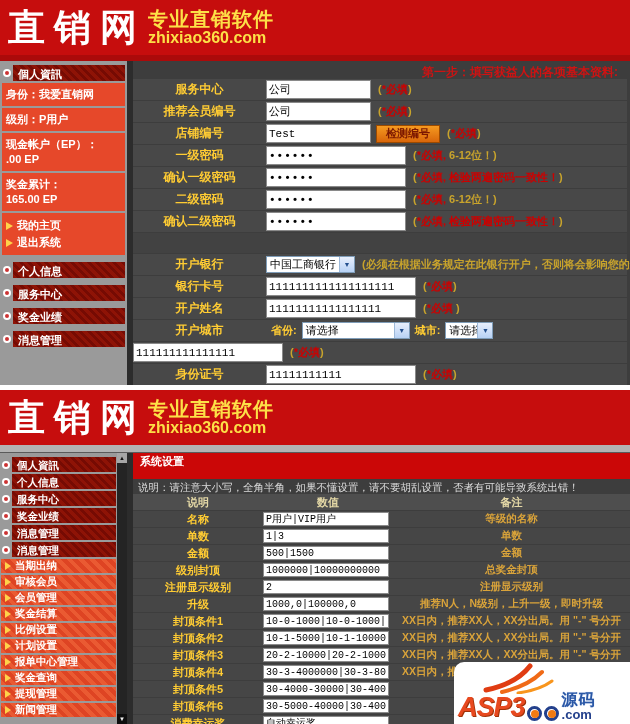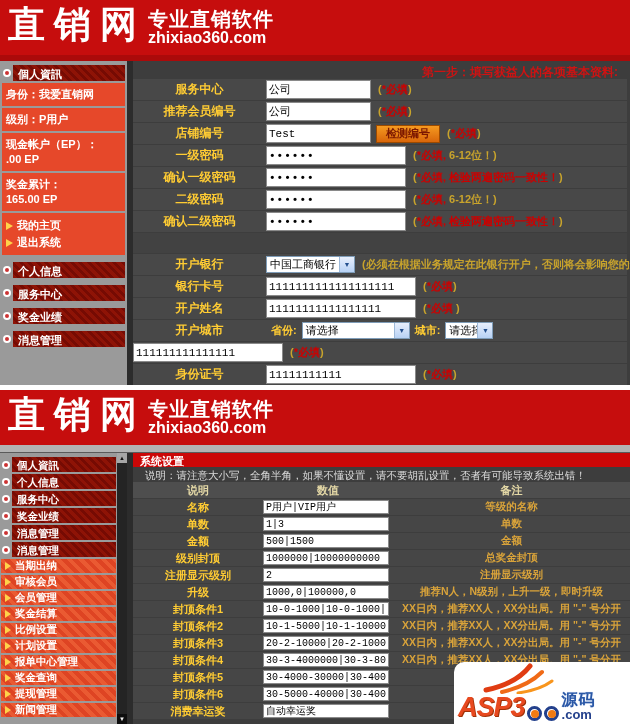--- a/index.html
+++ b/index.html
@@ -6,22 +6,22 @@
   html,body { width:630px; height:724px; overflow:hidden; background:#fff;
     font-family:"Liberation Sans","DejaVu Sans",sans-serif; }
   .panel { position:relative; overflow:hidden; }
   #p1 { height:385px; }
   #p2 { height:334px; }
   .gap-white { height:5px; background:#fff; }
 
   
   .banner { height:55px; background:#c60d0d; display:flex; align-items:center; padding-left:8px; }
   .logo-main { color:#fff; font-weight:bold; font-size:37px; letter-spacing:9px; line-height:1;
-    font-family:Liberation Mono, monospace; }
-  .logo-right { display:flex; flex-direction:column; color:#ffffff; margin-left:2px; line-height:1.05; }
+    font-family:Liberation Sans, sans-serif; }
+  .logo-right { display:flex; flex-direction:column; color:#fde047; margin-left:2px; line-height:1.05; }
   .tagline { font-size:20px; font-weight:bold; letter-spacing:1px; }
   .domain  { font-size:16px; font-weight:bold; }
   .strip-red  { height:6px; background:#ab0a0a; }
   .strip-gray { height:8px; background:#b3b3b3; border-bottom:1px solid #5a5a5a; }
 
   
   .pbody { display:flex; }
   #p1 .pbody { height:324px; }
   #p2 .pbody { height:271px; }
   .divider { width:6px; background:#2c2c2c; }
@@ -69,22 +69,22 @@
   .hint { margin-left:7px; font-size:11px; font-weight:bold; white-space:nowrap; }
   .hy { color:#c8a32c; } .hr { color:#cc0000; }
   .sel { display:inline-flex; align-items:center; border:1px solid #7f9db9; background:#fff; height:17px;
     font-size:11px; cursor:pointer; }
   .sel-tx { padding:0 3px; flex:1; white-space:nowrap; overflow:hidden; color:#000; }
   .sarr { width:15px; height:15px; flex:none; background:linear-gradient(#e8effc,#b8d2f5);
     border-left:1px solid #9db9d9; color:#24508f; font-size:7px; display:flex; align-items:center; justify-content:center; }
   .mini { color:#ffcc33; font-size:11px; font-weight:bold; margin:0 5px; }
 
   
-  .sec-title { height:14px; background:#cb0707; color:#fff; font-size:11px; font-weight:bold; padding:1px 0 0 7px; }
-  .instr { height:15px; color:#dcdcdc; font-size:10.5px; padding:2px 0 0 12px; white-space:nowrap; }
+  .sec-title { height:26px; background:#cb0707; color:#fff; font-size:11px; font-weight:bold; padding:1px 0 0 7px; }
+  .instr { height:15px; color:#dcdcdc; font-size:10.5px; padding:2px 0 0 5px; white-space:nowrap; }
   .trow { height:16px; margin-bottom:1px; background:#464646; display:flex; align-items:center; }
   .trow.th-row { background:#4e4e4e; }
   .tc1 { width:130px; text-align:center; color:#ffcc33; font-size:11px; font-weight:bold; flex:none; }
   .tc2 { width:130px; flex:none; display:flex; align-items:center; }
   .tc2 .inp { width:126px; height:14px; font-size:10px; }
   .tc3 { flex:1; text-align:center; color:#d9a33a; font-size:10.5px; font-weight:bold; white-space:nowrap; overflow:hidden; }
   .th { color:#e4d8a6; font-size:11px; font-weight:bold; }
   .tc2.th, .tc3.th { text-align:center; display:block; color:#e4d8a6; }
 
   

